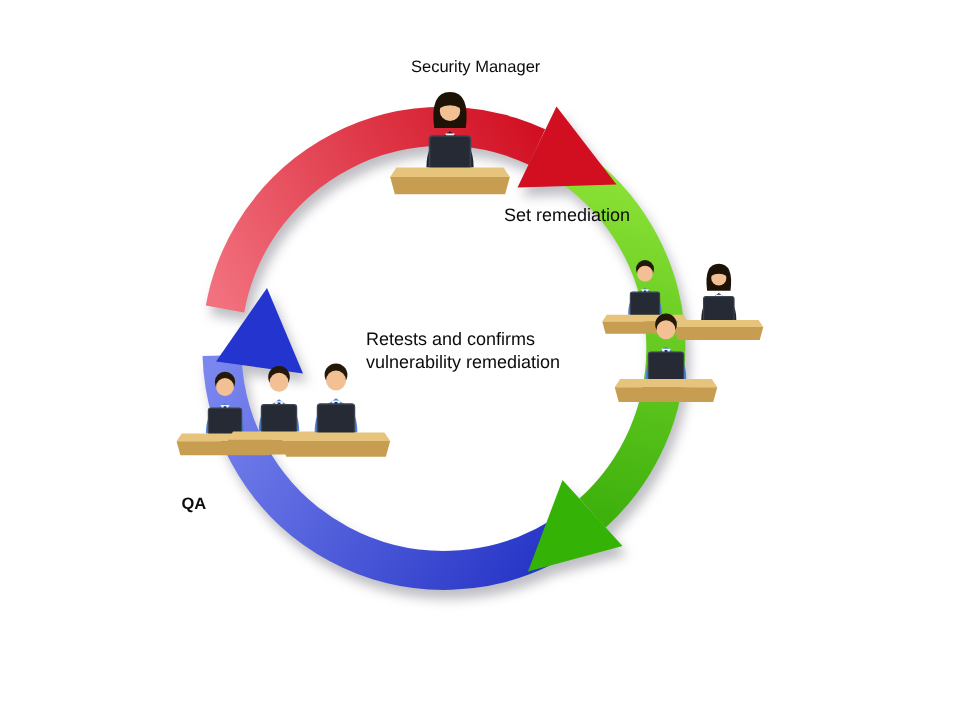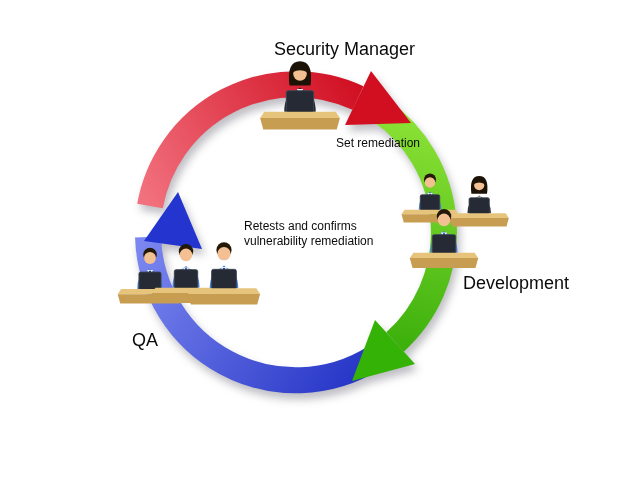--- a/index.html
+++ b/index.html
@@ -12,21 +12,21 @@
   }
   .stage svg{position:absolute;left:0;top:0;}
   .arrows{filter:drop-shadow(3px 6px 4px rgba(90,90,105,0.40));}
   .lbl{
     position:absolute;
     color:#0b0b0b;
     font-size:12px;
     line-height:1.28;
     white-space:pre-line;
   }
-  .lbl.title{font-size:18px;}
+  .lbl.title{font-size:11px;}
 </style>
 </head>
 <body>
 
 <div class="stage">
 
   <svg width="640" height="480" viewBox="0 0 640 480">
     <defs>
       <linearGradient id="gradRed" gradientUnits="userSpaceOnUse" x1="150" y1="210" x2="370" y2="80">
         <stop offset="0" stop-color="#f2717e"></stop>
@@ -92,17 +92,16 @@
   </svg>
 
   <div class="lbl title" style="left:274px; top:38px;">Security Manager</div>
 
   <div class="lbl" style="left:336px; top:136px;">Set remediation</div>
 
   <div class="lbl" style="left:204px; top:219px;margin-left:40px;">Retests and confirms
 vulnerability remediation</div>
 
 
-  <div class="lbl title" style="left:463px; top:272px;">Development</div>
 
-  <div class="lbl title" style="left:132px; top:329px;">QA</div>
+  <div class="lbl title" style="left:121px; top:329px;font-weight:bold;">QA</div>
 
 </div>
 
 </body></html>

